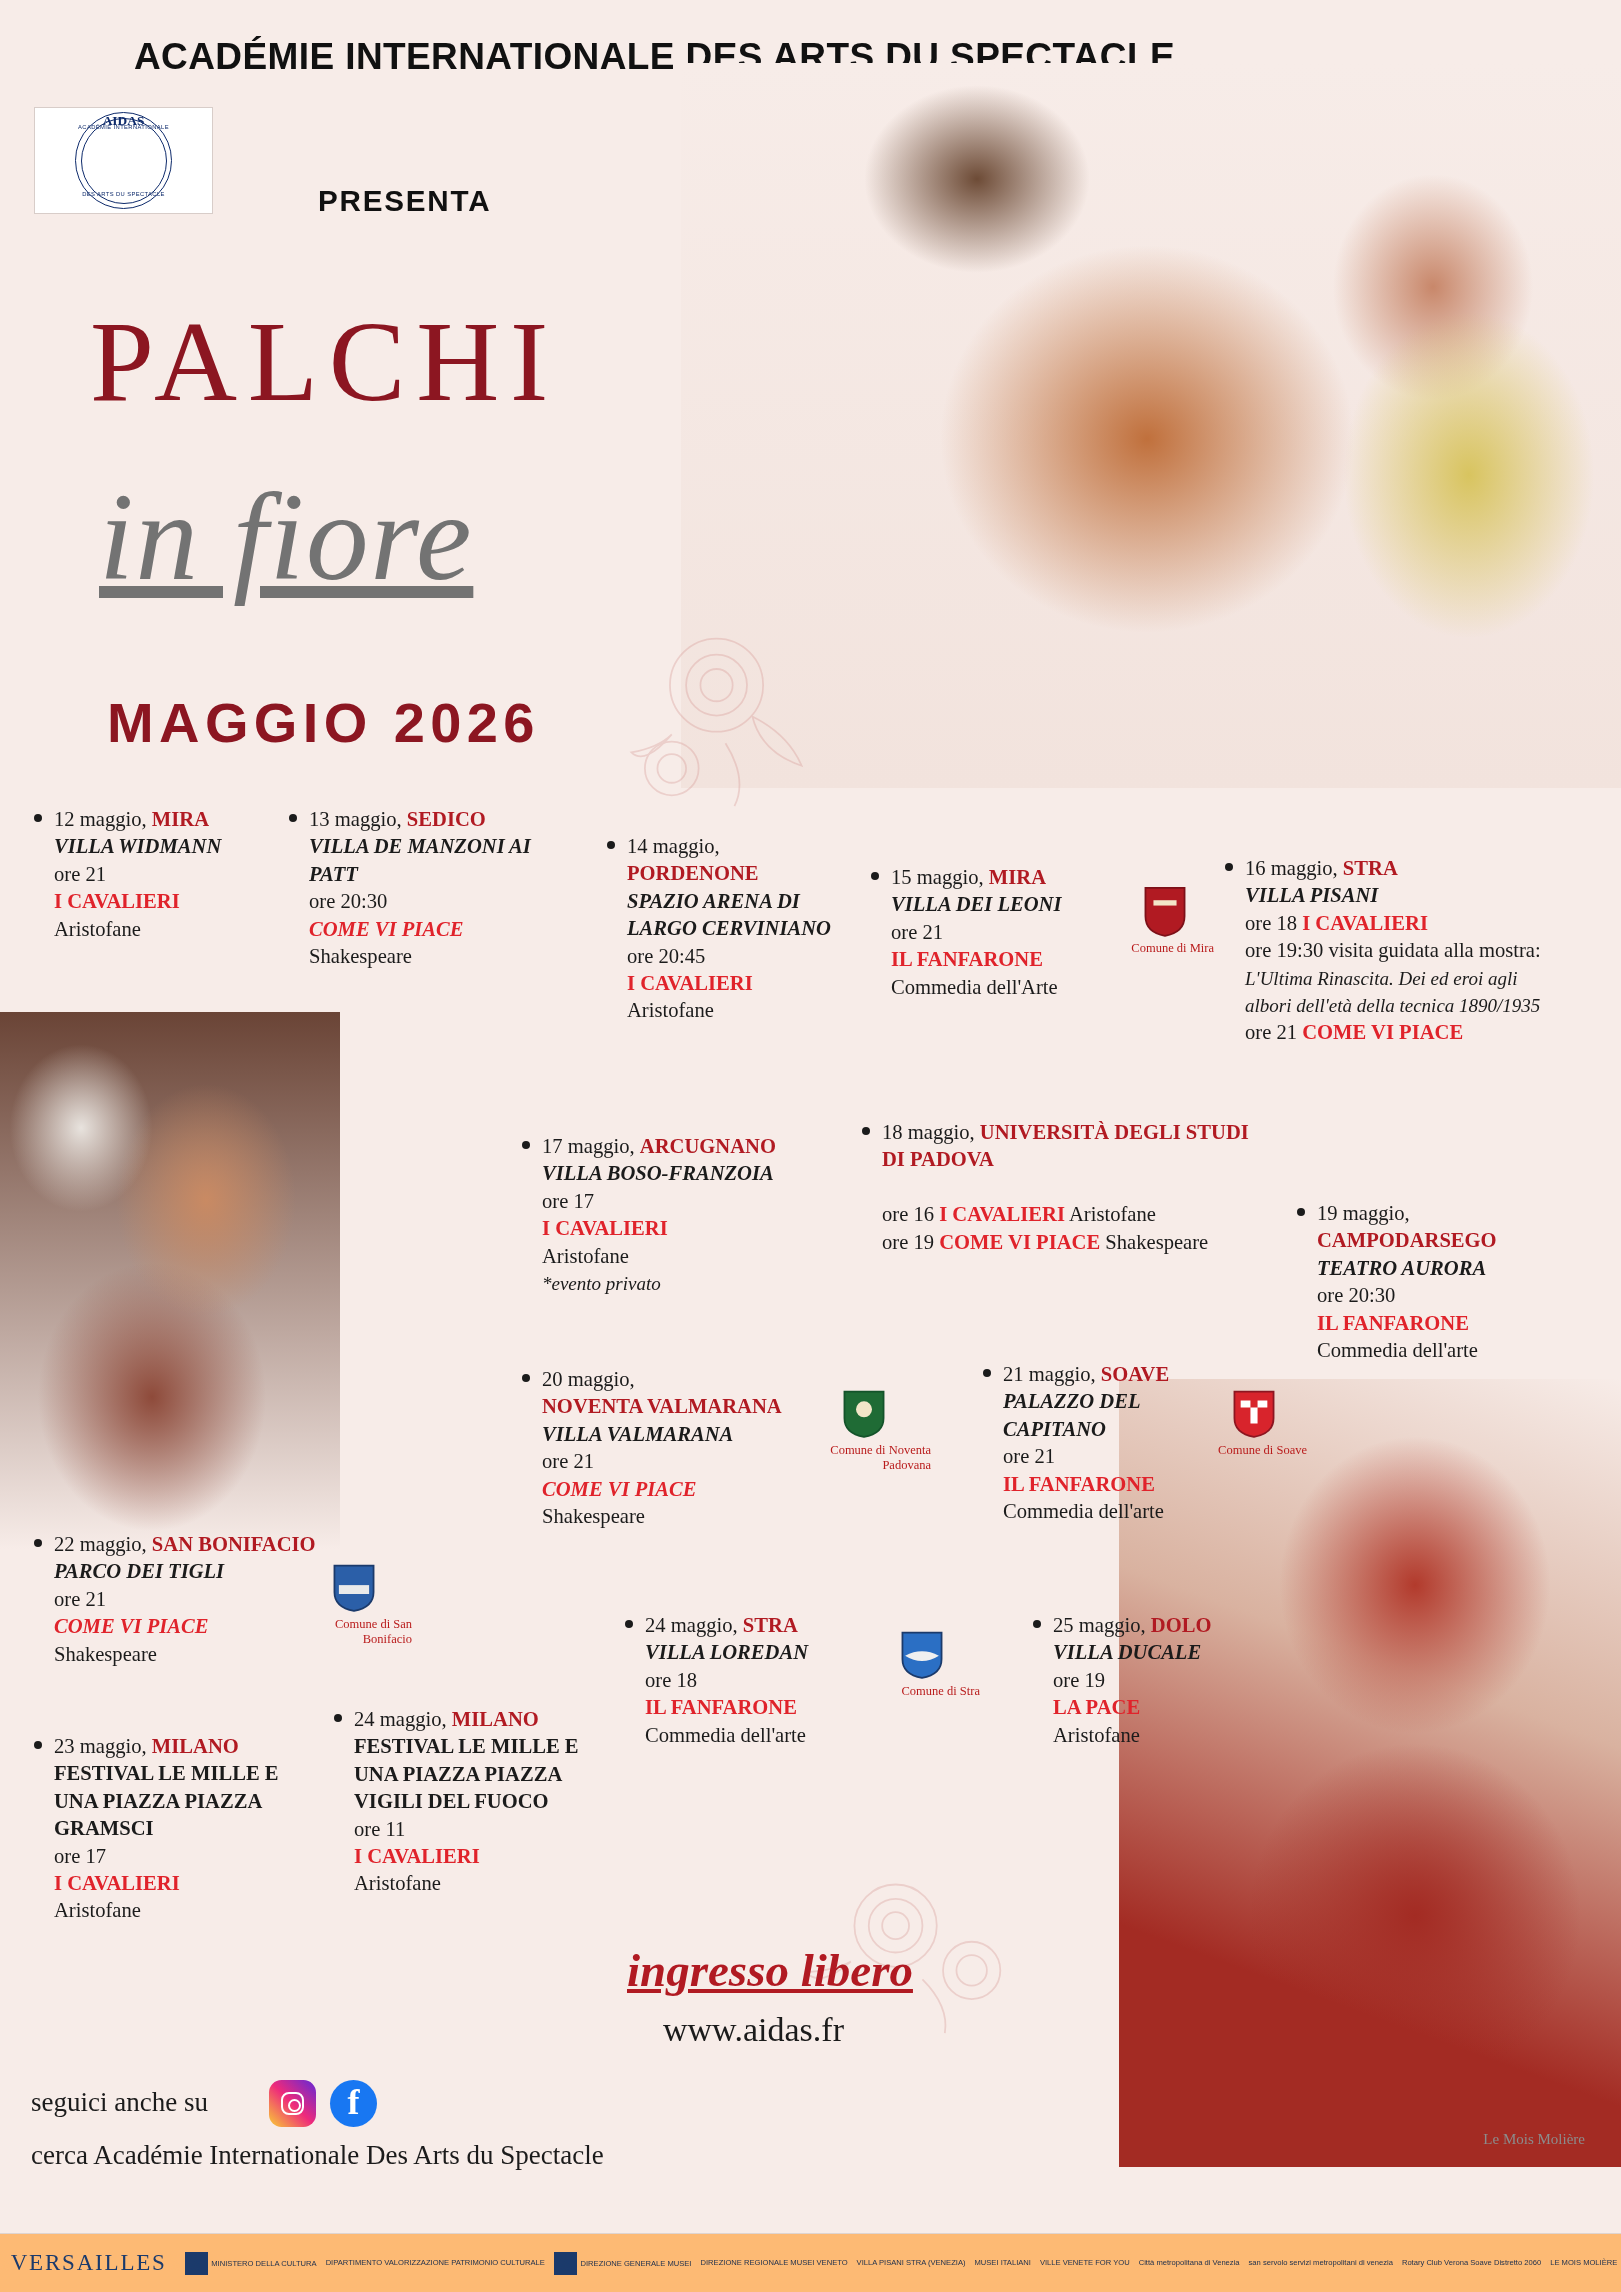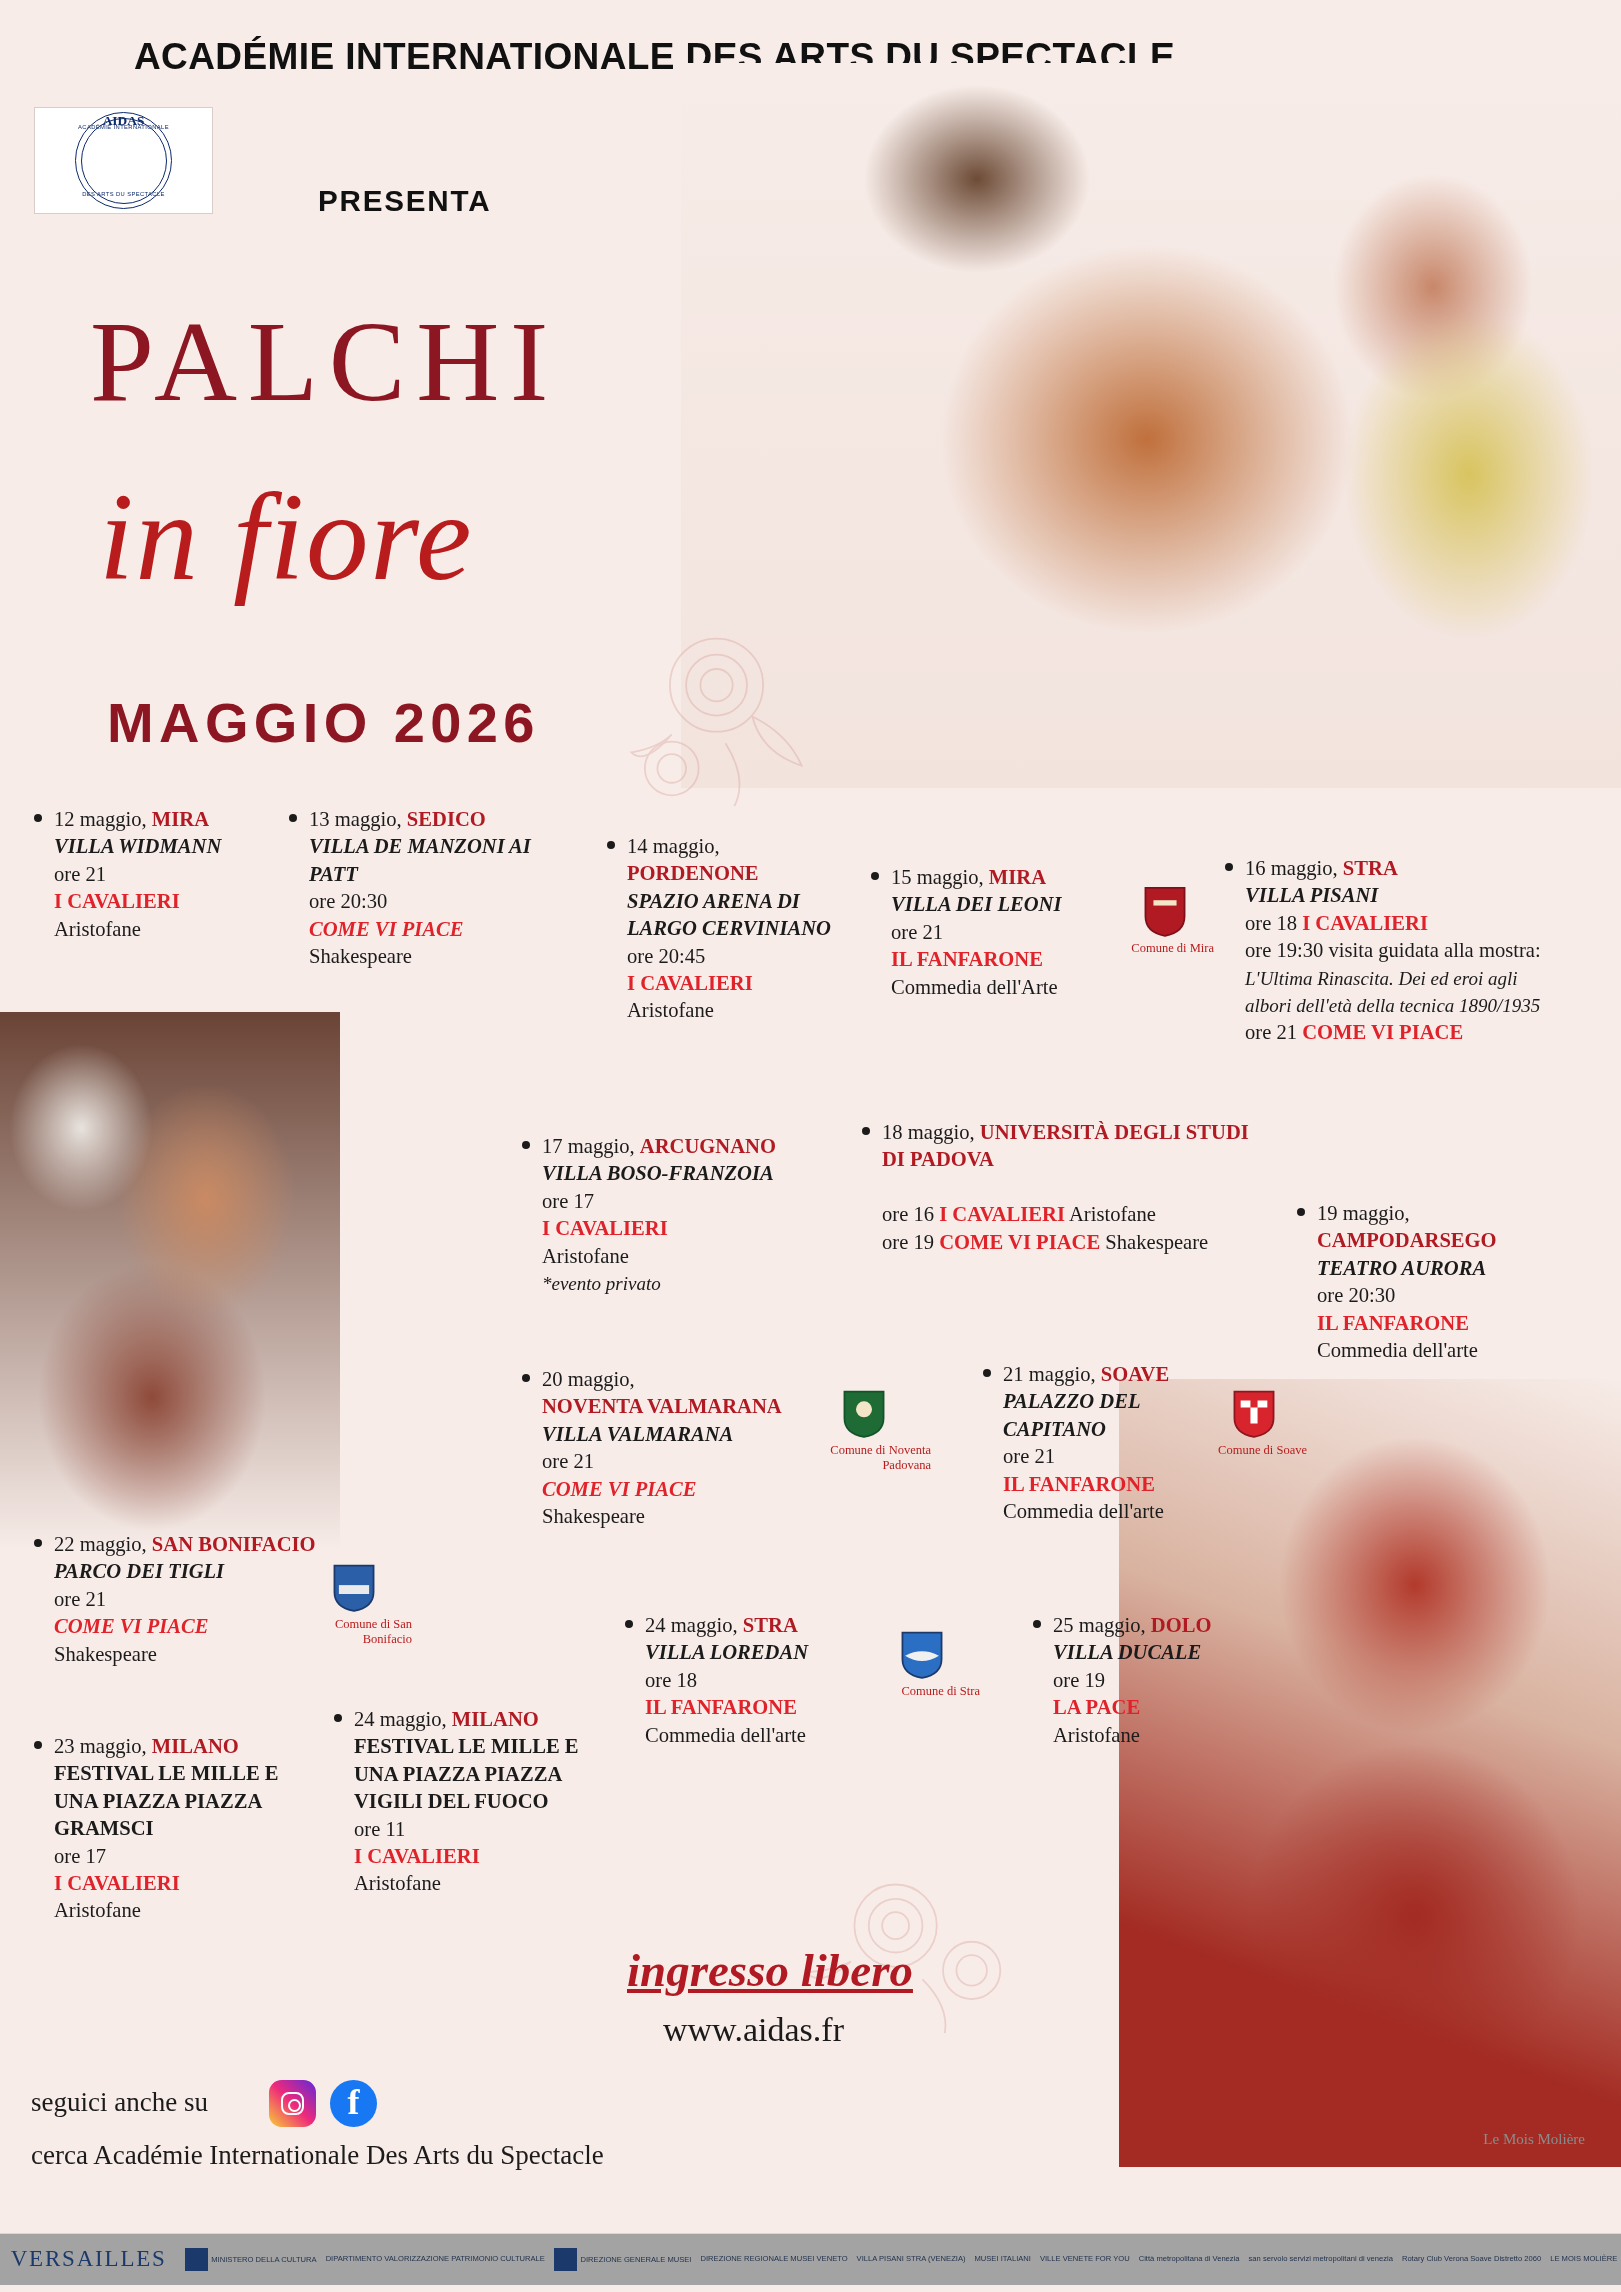--- a/index.html
+++ b/index.html
@@ -68,21 +68,21 @@
 
   
   .palchi {
     position:absolute; left:90px; top:296px;
     font-family:"Liberation Serif", serif;
     font-size:115px; font-weight:normal; letter-spacing:10.7px; color:#8c1621;
   }
   .infiore {
     position:absolute; left:99px; top:466px;
     font-family:"Liberation Serif", serif;
-    font-style:italic; font-size:125px; color:#b91c1c; letter-spacing:1.8px;
+    font-style:italic; font-size:125px; color:#737373; letter-spacing:1.8px;text-decoration:underline;
   }
   .maggio {
     position:absolute; left:107px; top:690px;
     font-family:"Liberation Sans", sans-serif;
     font-weight:bold; font-size:56px; letter-spacing:5.4px; color:#8c1621;
   }
 
   
   .rose { position:absolute; opacity:0.35; }
   .rose svg { display:block; }
@@ -168,22 +168,22 @@
     position:absolute; left:330px; top:2080px; width:47px; height:47px; border-radius:50%;
     background:#1877f2; color:#fff; font-family:"Liberation Serif",serif; font-weight:bold;
     font-size:36px; text-align:center; line-height:45px;
   }
   .moliere {
     position:absolute; right:36px; top:2131px; width:161px; text-align:right;
     font-family:"Liberation Serif", serif; font-size:15px; color:#8c8c8c; line-height:1.15;
   }
 
   .footer-bar {
-    position:absolute; left:0; bottom:8px; width:1621px; height:52px;
-    background:#a3a3a3; border-top:0.9px solid #ded4d0;
+    position:absolute; left:0; bottom:0; width:1621px; height:60px;
+    background:#fdba74; border-top:0.9px solid #ded4d0;
     display:flex; align-items:center; gap:9px; padding:0 10.7px;
   }
   .fitem {
     font-family:"Liberation Sans", sans-serif; font-size:7.6px; line-height:1.15;
     color:#22324d; white-space:nowrap;
   }
   .fitem.big { font-family:"Liberation Serif",serif; font-size:23px; letter-spacing:1.8px; color:#1b3a6b; }
   .fsep { width:0.9px; height:30px; background:#d9d9d9; }
   .fswatch{ width:23px;height:23px;background:#1b3a6b;display:inline-block;vertical-align:middle;margin-right:3.6px;}
 </style>

